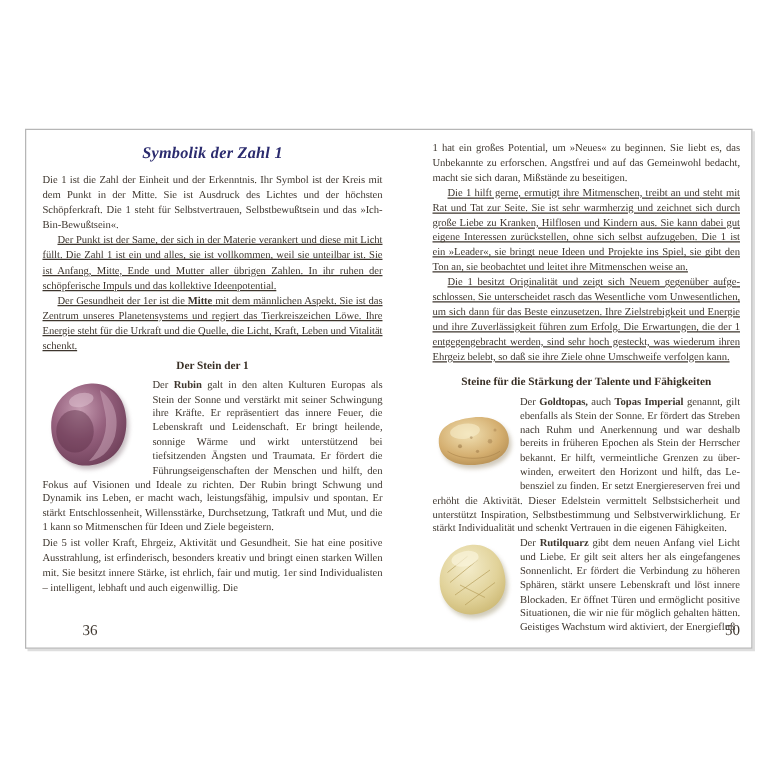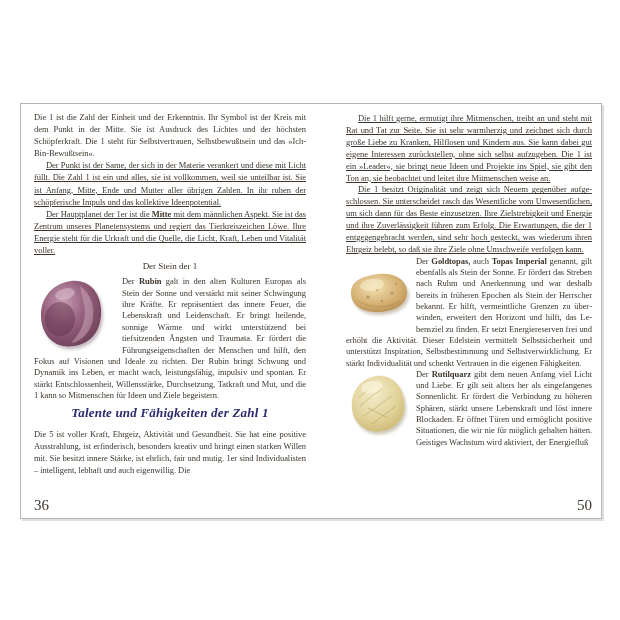--- a/index.html
+++ b/index.html
@@ -33,21 +33,21 @@
     font-size:13px;
     font-style:italic;
     font-weight:bold;
     color:#2b2b6e;
     text-align:center;
     letter-spacing:0.2px;
   }
   .sub-heading{
     margin:5px 0 5px 0;
     font-size:9px;
-    font-weight:normal;
+    font-weight:bold;
     color:#392f25;
     text-align:center;
   }
   .page-right .sub-heading{margin:8px 0 6px 0;}
 
   p.body-text{
     margin:0;
     font-size:8.5px;
     line-height:12.1px;
     text-align:justify;
@@ -68,36 +68,38 @@
   .topas-box{width:66px;height:70px;margin:1px 4px 1px 0;}
   .rutil-box{width:66px;height:70px;margin:1px 4px 1px 0;}
   .stone-float svg{display:block;}
   .rubin-box svg{margin:2px 0 0 4px;filter:drop-shadow(2px 3px 1.5px rgba(130,110,120,0.45));}
   .topas-box svg{margin:14px 0 0 2px;filter:drop-shadow(2px 3px 1.5px rgba(150,135,105,0.45));}
   .rutil-box svg{margin:4px 0 0 2px;filter:drop-shadow(2px 3px 1.5px rgba(150,140,100,0.45));}
 
   .page-number{
     position:absolute;
     top:393px;
-    font-size:15px;
+    font-size:12px;
     color:#3e362e;
+    margin-left:32px;
   }
   .page-number.pn-left{left:0;}
   .page-number.pn-right{right:0;}
 </style>
 </head>
 <body>
 
 <div class="spread">
 
   <div class="page page-left">
+    <h2 class="main-heading">Symbolik der Zahl 1</h2>
 
     <p class="body-text"><span>Die 1 ist die Zahl der Einheit und der Erkenntnis. Ihr Symbol ist der Kreis mit dem Punkt in der Mitte. Sie ist Ausdruck des Lichtes und der höchsten Schöpferkraft. Die 1 steht für Selbstvertrauen, Selbstbewußt­sein und das »Ich-Bin-Bewußtsein«.</span></p>
     <p class="body-text indent"><span>Der Punkt ist der Same, der sich in der Materie verankert und diese mit Licht füllt. Die Zahl 1 ist ein und alles, sie ist vollkommen, weil sie unteilbar ist. Sie ist Anfang, Mitte, Ende und Mutter aller übrigen Zahlen. In ihr ruhen der schöpferische Impuls und das kollektive Ideen­potential.</span></p>
-    <p class="body-text indent"><span>Der Hauptplanet der 1er ist die </span><b>Mitte</b><span> mit dem männlichen Aspekt. Sie ist das Zentrum unseres Planetensystems und regiert das Tierkreis­zeichen Löwe. Ihre Energie steht für die Urkraft und die Quelle, die Licht, Kraft, Leben und Vitalität voller.</span></p>
+    <p class="body-text indent"><span>Der Gesundheit der 1er ist die </span><b>Mitte</b><span> mit dem männlichen Aspekt. Sie ist das Zentrum unseres Planetensystems und regiert das Tierkreis­zeichen Löwe. Ihre Energie steht für die Urkraft und die Quelle, die Licht, Kraft, Leben und Vitalität schenkt.</span></p>
 
     <h3 class="sub-heading">Der Stein der 1</h3>
 
     <p class="body-text stone-wrap">
       <span class="stone-float rubin-box">
         <svg width="66" height="70" viewBox="0 0 66 70">
           <defs>
             <radialGradient id="gRubin" cx="38%" cy="32%" r="80%">
               <stop offset="0%" stop-color="#c59cb1"></stop>
               <stop offset="45%" stop-color="#96617e"></stop>
@@ -106,31 +108,32 @@
           </defs>
           <path d="M33,2 C50,0 62,12 63,30 C64,48 56,64 36,67 C18,70 4,58 3,38 C2,18 16,4 33,2 Z" fill="url(#gRubin)"></path>
           <ellipse cx="22" cy="40" rx="15" ry="17" fill="#5e2f47" opacity="0.45"></ellipse>
           <path d="M42,7 C53,15 58,28 54,44 C50,57 41,63 33,64 C44,53 49,39 46,25 C44,15 42,9 42,7 Z" fill="#cfabbe" opacity="0.5"></path>
           <ellipse cx="27" cy="15" rx="10" ry="5.5" fill="#dcc0cd" opacity="0.55" transform="rotate(-14 27 15)"></ellipse>
         </svg>
       </span>
       <span><span>Der </span><b>Rubin</b><span> galt in den alten Kulturen Europas als Stein der Sonne und verstärkt mit seiner Schwin­gung ihre Kräfte. Er repräsentiert das innere Feuer, die Lebenskraft und Leidenschaft. Er bringt hei­lende, sonnige Wärme und wirkt unterstützend bei tiefsitzenden Ängsten und Traumata. Er fördert die Führungseigenschaften der Menschen und hilft, den Fokus auf Visionen und Ideale zu richten. Der Rubin bringt Schwung und Dynamik ins Leben, er macht wach, leistungsfähig, impulsiv und spontan. Er stärkt Entschlossenheit, Willensstärke, Durchsetzung, Tatkraft und Mut, und die 1 kann so Mitmenschen für Ideen und Ziele begeistern.</span></span>
     </p>
 
-    <h2 class="main-heading">Talente und Fähigkeiten der Zahl 1</h2>
 
     <p class="body-text"><span>Die 5 ist voller Kraft, Ehrgeiz, Aktivität und Gesundheit. Sie hat eine positive Ausstrahlung, ist erfinderisch, besonders kreativ und bringt einen starken Willen mit. Sie besitzt innere Stärke, ist ehrlich, fair und mutig. 1er sind Individualisten – intelligent, lebhaft und auch eigenwillig. Die</span></p>
 
     <div class="page-number pn-left">36</div>
   </div>
 
   <div class="page page-right">
+    <p class="body-text"><span>1 hat ein großes Potential, um »Neues« zu beginnen. Sie liebt es, das Unbekannte zu erforschen. Angstfrei und auf das Gemeinwohl bedacht, macht sie sich daran, Mißstände zu beseitigen.</span></p>
     <p class="body-text indent"><span>Die 1 hilft gerne, ermutigt ihre Mitmenschen, treibt an und steht mit Rat und Tat zur Seite. Sie ist sehr warmherzig und zeichnet sich durch große Liebe zu Kranken, Hilflosen und Kindern aus. Sie kann dabei gut eigene Interessen zurückstellen, ohne sich selbst aufzugeben. Die 1 ist ein »Leader«, sie bringt neue Ideen und Projekte ins Spiel, sie gibt den Ton an, sie beobachtet und leitet ihre Mitmenschen weise an.</span></p>
     <p class="body-text indent"><span>Die 1 besitzt Originalität und zeigt sich Neuem gegenüber aufge­schlossen. Sie unterscheidet rasch das Wesentliche vom Unwesentlichen, um sich dann für das Beste einzusetzen. Ihre Zielstrebigkeit und Energie und ihre Zuverlässigkeit führen zum Erfolg. Die Erwartungen, die der 1 entgegengebracht werden, sind sehr hoch gesteckt, was wiederum ihren Ehrgeiz belebt, so daß sie ihre Ziele ohne Umschweife verfolgen kann.</span></p>
 
+    <h3 class="sub-heading">Steine für die Stärkung der Talente und Fähigkeiten</h3>
 
     <p class="body-text stone-wrap">
       <span class="stone-float topas-box">
         <svg width="62" height="44" viewBox="0 0 62 44">
           <defs>
             <radialGradient id="gTopas" cx="42%" cy="35%" r="85%">
               <stop offset="0%" stop-color="#f1e1b4"></stop>
               <stop offset="55%" stop-color="#d4ae6f"></stop>
               <stop offset="100%" stop-color="#a37c42"></stop>
             </radialGradient>

